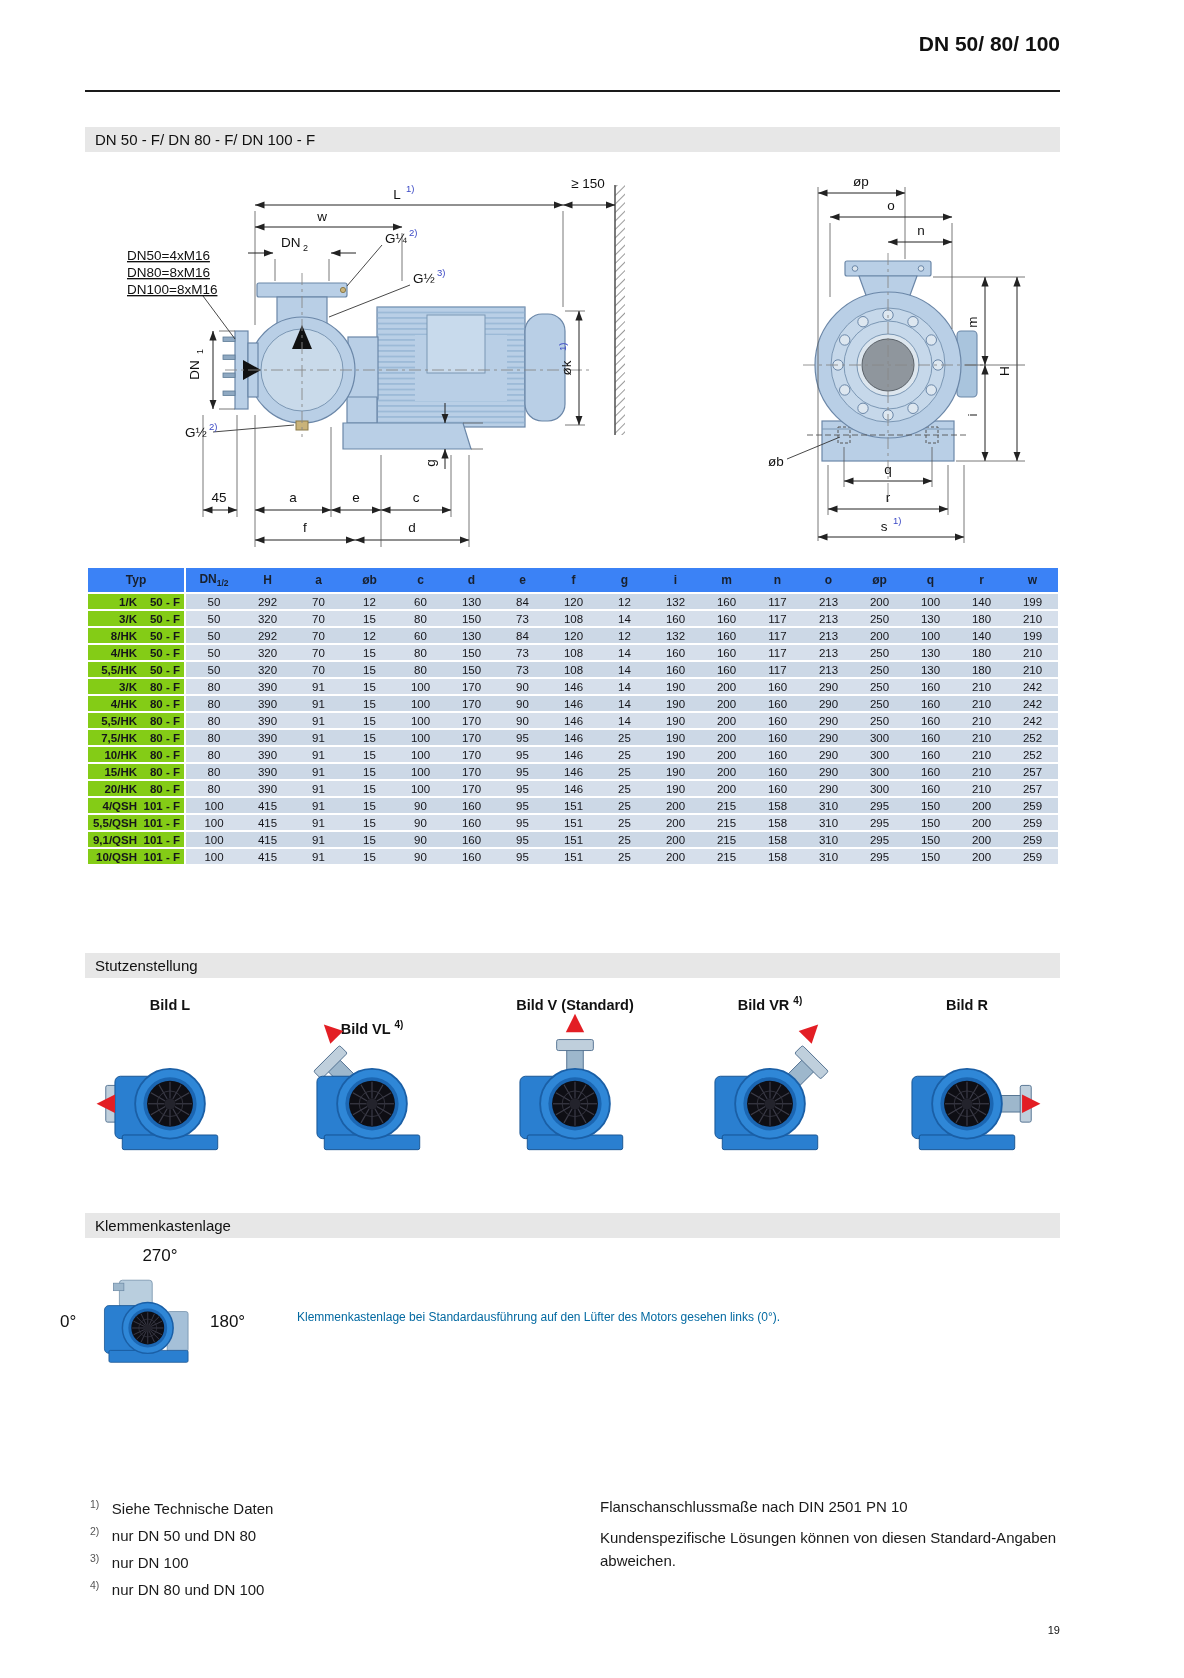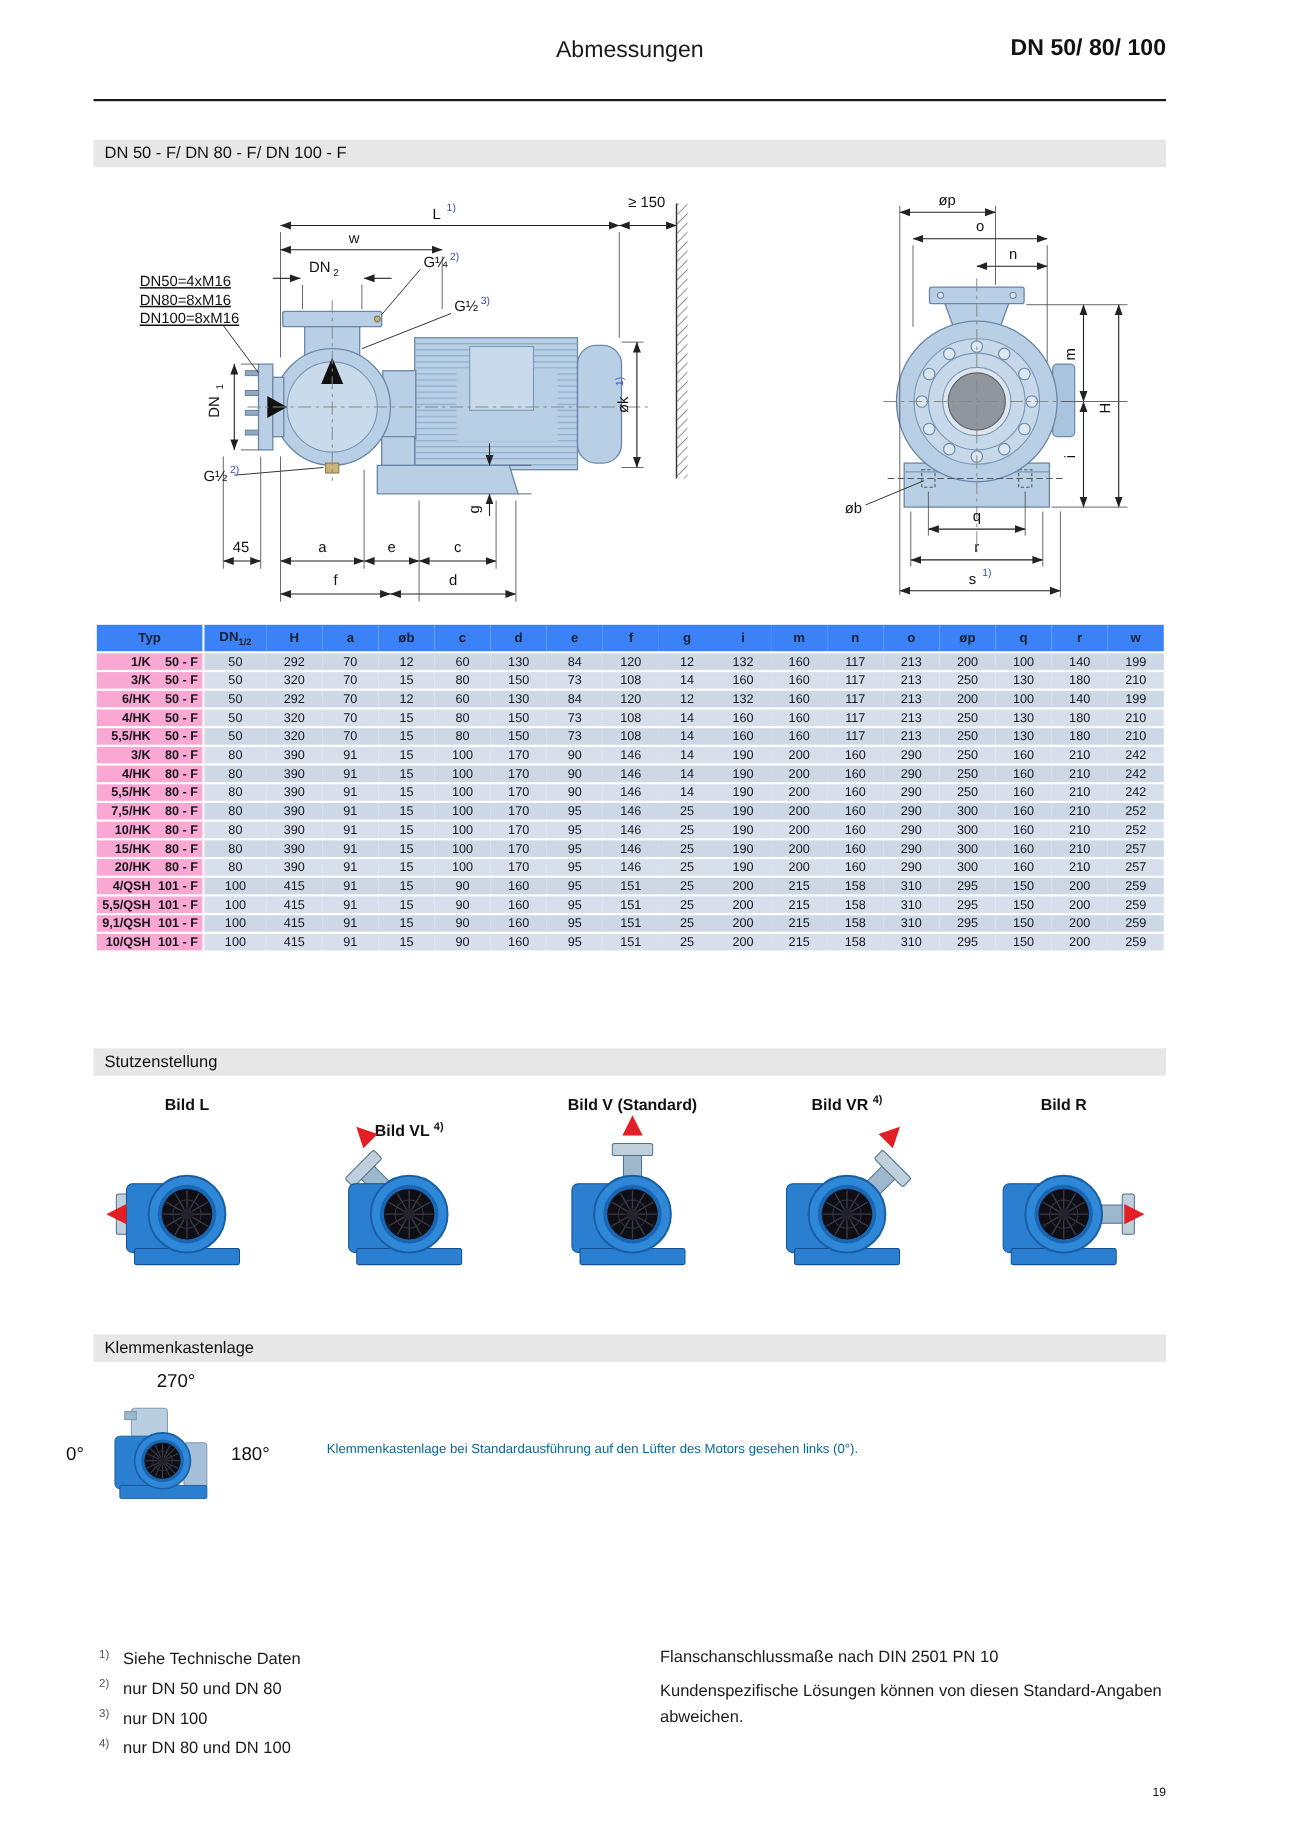--- a/index.html
+++ b/index.html
@@ -10,21 +10,21 @@
   .hdr .center{position:absolute;left:0;right:0;top:6px;text-align:center;font-size:21px;color:#1a1a1a;}
   .hdr .right{position:absolute;right:0;top:4px;font-size:21px;font-weight:bold;color:#111;}
   .rule{left:85px;top:90px;width:975px;border-top:2px solid #1a1a1a;height:0;}
   .banner{left:85px;width:975px;height:25px;background:#e7e7e7;font-size:15px;font-weight:normal;line-height:25px;padding-left:10px;box-sizing:border-box;color:#111;}
   
   table.dims{position:absolute;left:88px;top:566px;width:970px;border-collapse:separate;border-spacing:0 2px;table-layout:fixed;}
   table.dims th{background:#3b82f6;color:#18202e;font-size:12px;font-weight:bold;height:24px;padding:0;text-align:center;}
   table.dims td{font-size:11.5px;height:15px;padding:0;text-align:center;color:#15151a;}
   table.dims tr.ra td.val{background:#ccd8e6;}
   table.dims tr.rb td.val{background:#d6dfeb;}
-  table.dims td.typ{background:#f9a8d4;font-weight:bold;border-right:2px solid #fff;white-space:nowrap;}
+  table.dims td.typ{background:#84cc16;font-weight:bold;border-right:2px solid #fff;white-space:nowrap;}
   table.dims th.typh{border-right:2px solid #fff;}
   td.typ .model{display:inline-block;width:48px;text-align:right;}
   td.typ .size{display:inline-block;width:43px;text-align:right;padding-right:3px;}
   
   .pbody{fill:#b9cfe6;stroke:#6b87a8;stroke-width:1.2;}
   .pbody2{fill:#a9c4dd;stroke:#6b87a8;stroke-width:1.1;}
   .dim{stroke:#222;stroke-width:1;}
   .ext{stroke:#555;stroke-width:0.8;}
   .cl{stroke:#888;stroke-width:0.9;stroke-dasharray:12 4 3 4;}
   svg text{font-family:"Liberation Sans",sans-serif;}
@@ -43,21 +43,20 @@
   
   .fn{font-size:15px;color:#1a1a1a;}
   .fn sup{font-size:10.5px;color:#555;}
   .fnmark{font-size:10.5px;color:#555;}
   .pageno{top:1624px;left:85px;width:975px;text-align:right;font-size:11px;color:#111;}
 </style>
 </head>
 <body>
 
 <div class="abs hdr">
-  <div class="center">Abmessungen</div>
   <div class="right">DN 50/ 80/ 100</div>
 </div>
 <div class="abs rule"></div>
 
 <div class="abs banner" style="top:127px;">DN 50 - F/ DN 80 - F/ DN 100 - F</div>
 
 <svg class="abs" style="left:85px;top:165px;" width="985" height="395" viewBox="0 0 985 395">
   <defs>
     <marker id="ar" viewBox="0 0 10 10" refX="9.5" refY="5" markerWidth="10" markerHeight="10" orient="auto-start-reverse">
       <path d="M0,1.4 L9.8,5 L0,8.6 z" fill="#222"></path>
@@ -318,21 +317,21 @@
         <td class="val">160</td>
         <td class="val">160</td>
         <td class="val">117</td>
         <td class="val">213</td>
         <td class="val">250</td>
         <td class="val">130</td>
         <td class="val">180</td>
         <td class="val">210</td>
       </tr>
       <tr class="ra">
-        <td class="typ"><span class="model">6/HK</span><span class="size">50 - F</span></td>
+        <td class="typ"><span class="model">8/HK</span><span class="size">50 - F</span></td>
         <td class="val">50</td>
         <td class="val">292</td>
         <td class="val">70</td>
         <td class="val">12</td>
         <td class="val">60</td>
         <td class="val">130</td>
         <td class="val">84</td>
         <td class="val">120</td>
         <td class="val">12</td>
         <td class="val">132</td>

